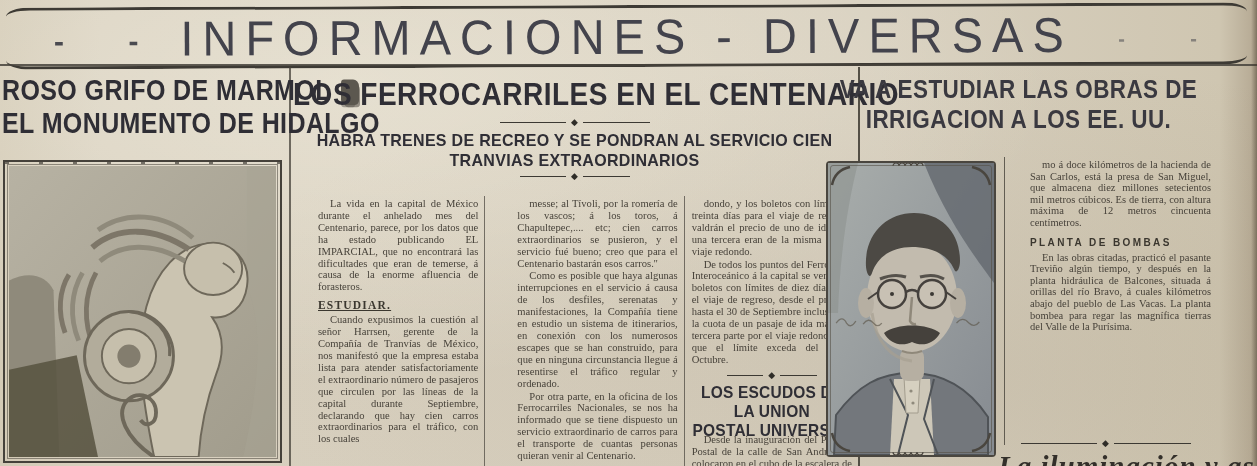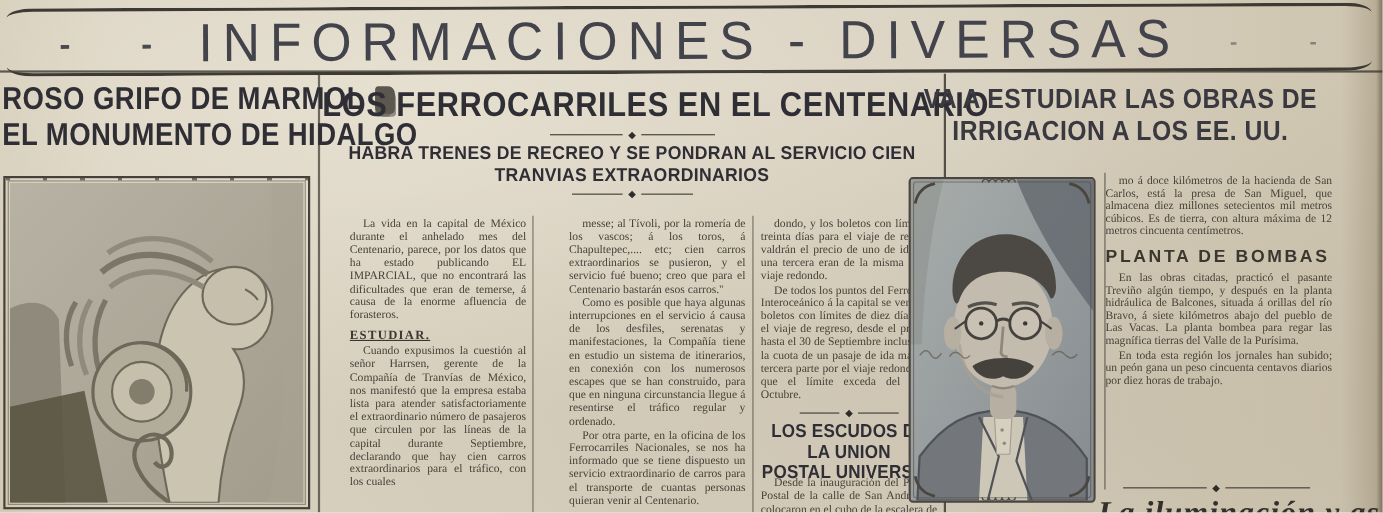--- a/index.html
+++ b/index.html
@@ -76,27 +76,27 @@
   .right-col{position:absolute;left:820px;top:67px;width:397px;height:399px;}
   .right-headline{margin:9px 4px 0;text-align:center;font-size:22.5px;line-height:26px;
     letter-spacing:.4px;transform:scaleY(1.12);color:#3a3940;}
   .right-body{position:absolute;left:0;right:0;top:90px;bottom:0;display:flex;}
   .portrait-wrap{width:176px;padding:4px 2px 0 6px;}
   .portrait-frame{position:relative;width:166px;height:292px;border:2px solid #4a463f;
     border-radius:4px;background:#9aa0a0;}
   .portrait-frame::before{content:"";position:absolute;inset:2px;border:1px solid #55504699;border-radius:3px;}
   .portrait-frame svg{display:block;width:100%;height:100%;}
   .scribbles{position:absolute;left:4px;right:0;bottom:-12px;height:12px;opacity:.65;}
-  .right-text{flex:1;border-left:1.5px solid rgba(70,66,58,.8);padding:0 6px 0 0;
+  .right-text{flex:1;border-left:1.5px solid rgba(70,66,58,.8);padding:0 6px 0 25px;
     height:288px;overflow:hidden;}
   .right-text p{margin:0 0 1px;font-size:10.5px;line-height:11.6px;text-align:justify;
     text-indent:12px;color:#47423a;}
   .right-text .first{margin-top:2px;}
   .plant-head{margin:8px 0 4px;font-family:"Liberation Sans",sans-serif;font-weight:700;
-    font-size:16px;letter-spacing:2.4px;color:#3b372f;}
+    font-size:10px;letter-spacing:2.4px;color:#3b372f;}
   .bottom-block{position:absolute;left:178px;right:4px;top:372px;}
   .bottom-block .divider{width:170px;margin:0 auto 2px;}
   .bottom-headline{margin:0;font-style:italic;font-weight:700;font-size:29px;
     letter-spacing:1px;color:#332f2a;white-space:nowrap;}
   .edge-shadow{position:absolute;right:0;top:0;bottom:0;width:6px;
     background:linear-gradient(90deg,rgba(0,0,0,0),rgba(60,50,35,.45));}
 </style>
 </head>
 <body>
 
@@ -240,22 +240,21 @@
           </svg>
           <svg class="scribbles" viewBox="0 0 160 12">
             <path d="M4,8 q6,-8 10,0 q4,6 9,-2 M30,9 q5,-7 10,-1 q4,5 8,0 M120,8 q6,-7 12,0 q5,5 10,-1" stroke="#5d574b" stroke-width="1.3" fill="none"></path>
           </svg>
         </figure>
       </div>
 
       <div class="right-text">
         <p class="first">mo á doce kilómetros de la hacienda de San Carlos, está la presa de San Miguel, que almacena diez millones setecientos mil metros cúbicos. Es de tierra, con altura máxima de 12 metros cincuenta centímetros.</p>
         <h4 class="plant-head">PLANTA DE BOMBAS</h4>
-        <p>En las obras citadas, practicó el pasante Treviño algún tiempo, y después en la planta hidráulica de Balcones, situada á orillas del río Bravo, á siete kilómetros abajo del pueblo de Las Vacas. La planta bombea para regar las magnífica tierras del Valle de la Purísima.</p>
-        <p>En toda esta región los jornales han subido; un peón gana un peso cincuenta centavos diarios por diez horas de trabajo.</p>
+        <p>En las obras citadas, practicó el pasante Treviño algún tiempo, y después en la planta hidráulica de Balcones, situada á orillas del río Bravo, á cuales kilómetros abajo del pueblo de Las Vacas. La planta bombea para regar las magnífica tierras del Valle de la Purísima.</p>
       </div>
     </div>
 
     <div class="bottom-block">
       <div class="divider">
           <span class="diamond">◆</span>
         </div>
       <h2 class="bottom-headline">La iluminación y aseo</h2>
     </div>
   </section>

